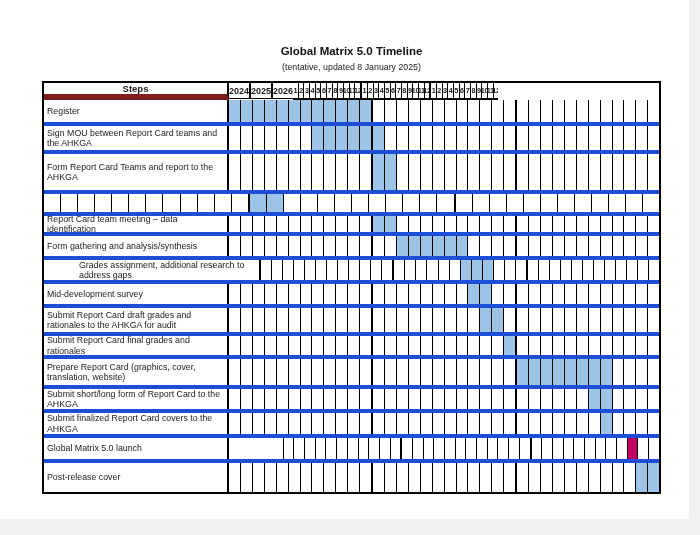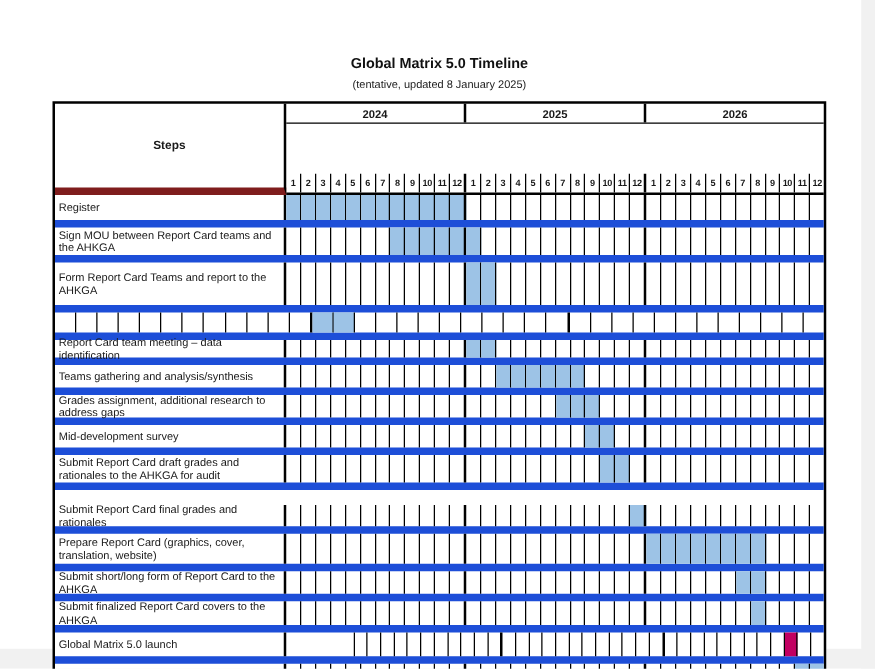--- a/index.html
+++ b/index.html
@@ -28,37 +28,37 @@
   }
   #gantt *{box-sizing:border-box;}
 
   .hdr{display:flex;}
   .steps-h{
     width:185px;flex:0 0 185px;
     border-right:2px solid #000;border-bottom:6px solid #7f1d1d;
     display:flex;align-items:center;justify-content:center;
     font-weight:bold;font-size:9.5px;
   }
-  .hdr-right{flex:1;display:flex;flex-direction:column;gap:40px;}
+  .hdr-right{flex:1;display:flex;}
   .year-row{display:flex;height:16px;border-bottom:1px solid #000;}
   .year-cell{
     flex:1;display:flex;align-items:center;justify-content:center;
     font-weight:bold;font-size:9px;border-right:2px solid #000;
   }
   .year-cell:last-child{border-right:none;}
   .month-row{display:flex;height:17px;border-bottom:2px solid #000;}
   .m-cell{
     flex:1;display:flex;align-items:center;justify-content:center;
     font-weight:bold;font-size:7.3px;letter-spacing:-0.3px;
     border-right:1px solid #000;overflow:hidden;
   }
   .m-cell.yr-sep{border-right:2px solid #000;}
   .m-cell:last-child{border-right:none;}
 
-  .row{display:flex;border-bottom:6px solid #1d4ed8;}
+  .row{display:flex;border-bottom:4px solid #1d4ed8;}
   .row:last-child{border-bottom:none;}
   .rlabel{
     width:185px;flex:0 0 185px;border-right:2px solid #000;
     display:flex;align-items:center;
     padding:1px 4px 1px 3px;
     font-size:8.8px;line-height:1.18;
   }
   .rcells{flex:1;display:flex;}
   .cell{flex:1;border-right:1px solid #000;}
   .cell.yr-sep{border-right:2px solid #000;}
@@ -321,61 +321,61 @@
           <div class="cell"></div>
           <div class="cell"></div>
           <div class="cell"></div>
           <div class="cell"></div>
           <div class="cell"></div>
           <div class="cell"></div>
           <div class="cell"></div>
         </div>
       </div>
       <div class="row" style="height: 24px;">
-        <div class="rlabel">Teams gathering and analysis/synthesis</div>
-        <div class="rcells">
-          <div class="cell"></div>
-          <div class="cell"></div>
-          <div class="cell"></div>
-          <div class="cell"></div>
-          <div class="cell"></div>
-          <div class="cell"></div>
-          <div class="cell"></div>
-          <div class="cell"></div>
-          <div class="cell"></div>
-          <div class="cell"></div>
-          <div class="cell"></div>
-          <div class="cell yr-sep"></div>
-          <div class="cell"></div>
-          <div class="cell"></div>
-          <div class="cell" style="background: rgb(157, 195, 230);"></div>
-          <div class="cell" style="background: rgb(157, 195, 230);"></div>
-          <div class="cell" style="background: rgb(157, 195, 230);"></div>
-          <div class="cell" style="background: rgb(157, 195, 230);"></div>
-          <div class="cell" style="background: rgb(157, 195, 230);"></div>
-          <div class="cell" style="background: rgb(157, 195, 230);"></div>
-          <div class="cell"></div>
-          <div class="cell"></div>
-          <div class="cell"></div>
-          <div class="cell yr-sep"></div>
-          <div class="cell"></div>
-          <div class="cell"></div>
-          <div class="cell"></div>
-          <div class="cell"></div>
-          <div class="cell"></div>
-          <div class="cell"></div>
-          <div class="cell"></div>
-          <div class="cell"></div>
-          <div class="cell"></div>
-          <div class="cell"></div>
-          <div class="cell"></div>
-          <div class="cell"></div>
-        </div>
-      </div>
-      <div class="row" style="height: 24px;">
+        <div class="rlabel">Form gathering and analysis/synthesis</div>
+        <div class="rcells">
+          <div class="cell"></div>
+          <div class="cell"></div>
+          <div class="cell"></div>
+          <div class="cell"></div>
+          <div class="cell"></div>
+          <div class="cell"></div>
+          <div class="cell"></div>
+          <div class="cell"></div>
+          <div class="cell"></div>
+          <div class="cell"></div>
+          <div class="cell"></div>
+          <div class="cell yr-sep"></div>
+          <div class="cell"></div>
+          <div class="cell"></div>
+          <div class="cell" style="background: rgb(157, 195, 230);"></div>
+          <div class="cell" style="background: rgb(157, 195, 230);"></div>
+          <div class="cell" style="background: rgb(157, 195, 230);"></div>
+          <div class="cell" style="background: rgb(157, 195, 230);"></div>
+          <div class="cell" style="background: rgb(157, 195, 230);"></div>
+          <div class="cell" style="background: rgb(157, 195, 230);"></div>
+          <div class="cell"></div>
+          <div class="cell"></div>
+          <div class="cell"></div>
+          <div class="cell yr-sep"></div>
+          <div class="cell"></div>
+          <div class="cell"></div>
+          <div class="cell"></div>
+          <div class="cell"></div>
+          <div class="cell"></div>
+          <div class="cell"></div>
+          <div class="cell"></div>
+          <div class="cell"></div>
+          <div class="cell"></div>
+          <div class="cell"></div>
+          <div class="cell"></div>
+          <div class="cell"></div>
+        </div>
+      </div>
+      <div class="row" style="height: 24px; padding-left: 32px;">
         <div class="rlabel">Grades assignment, additional research to address gaps</div>
         <div class="rcells">
           <div class="cell"></div>
           <div class="cell"></div>
           <div class="cell"></div>
           <div class="cell"></div>
           <div class="cell"></div>
           <div class="cell"></div>
           <div class="cell"></div>
           <div class="cell"></div>
@@ -484,21 +484,21 @@
           <div class="cell"></div>
           <div class="cell"></div>
           <div class="cell"></div>
           <div class="cell"></div>
           <div class="cell"></div>
           <div class="cell"></div>
           <div class="cell"></div>
           <div class="cell"></div>
         </div>
       </div>
-      <div class="row" style="height: 23px; margin-top: 12px;">
+      <div class="row" style="height: 23px;">
         <div class="rlabel">Submit Report Card final grades and rationales</div>
         <div class="rcells">
           <div class="cell"></div>
           <div class="cell"></div>
           <div class="cell"></div>
           <div class="cell"></div>
           <div class="cell"></div>
           <div class="cell"></div>
           <div class="cell"></div>
           <div class="cell"></div>

